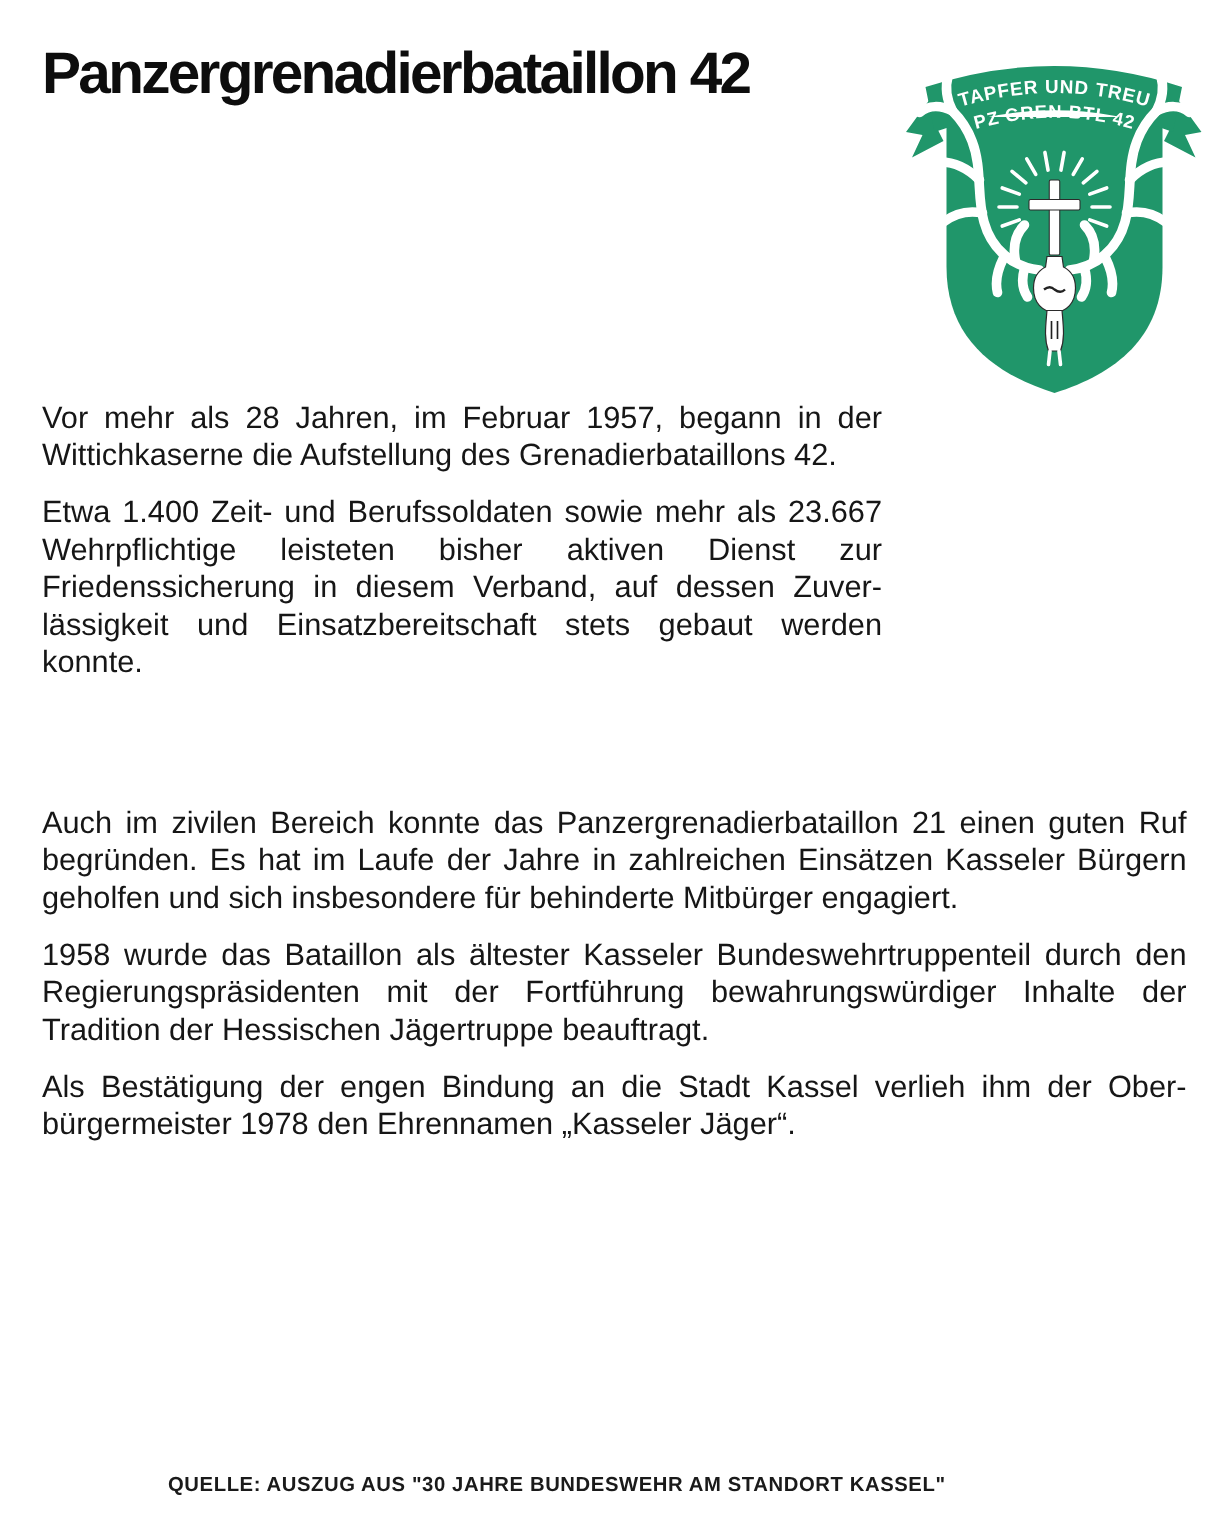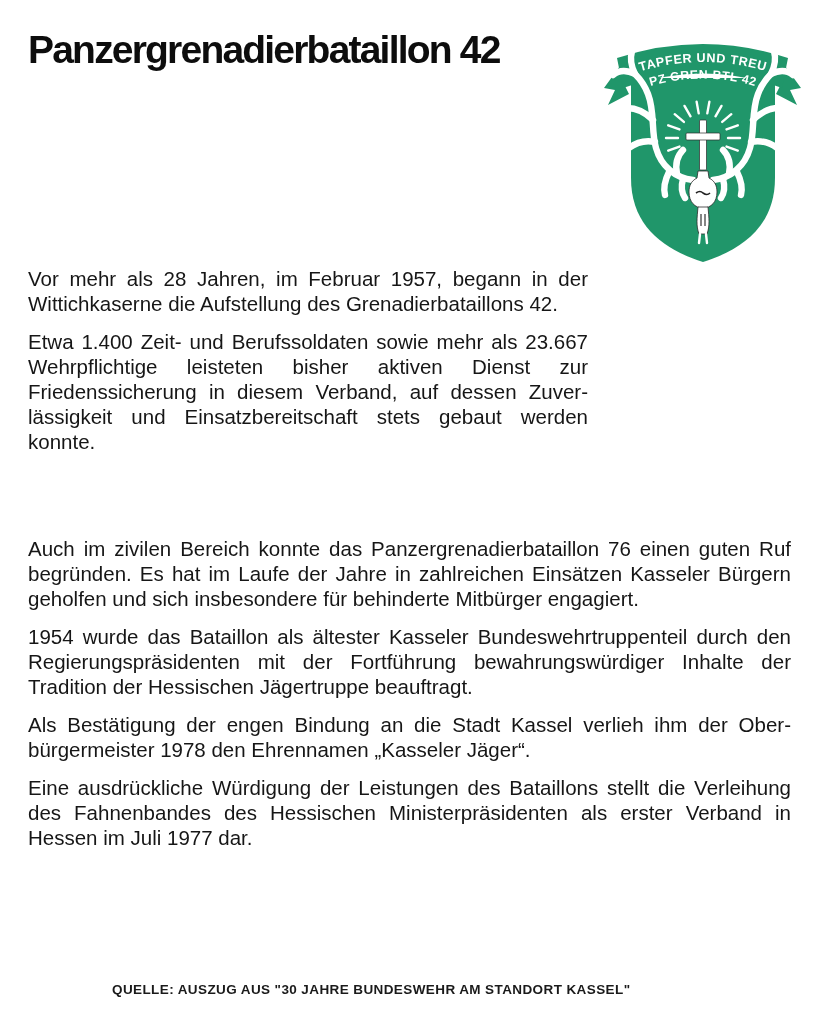--- a/index.html
+++ b/index.html
@@ -114,21 +114,20 @@
       </g>
     </svg>
   </div>
 
   <div class="col-narrow">
     <p>Vor mehr als 28 Jahren, im Februar 1957, begann in der Wittichkaserne die Aufstellung des Grenadierbataillons 42.</p>
     <p>Etwa 1.400 Zeit- und Berufssoldaten sowie mehr als 23.667 Wehrpflichtige leisteten bisher aktiven Dienst zur Friedenssicherung in diesem Verband, auf dessen Zuver­lässigkeit und Einsatzbereitschaft stets gebaut werden konnte.</p>
   </div>
 
   <div class="col-wide">
-    <p>Auch im zivilen Bereich konnte das Panzergrenadierbataillon 76 einen guten Ruf begründen. Es hat im Laufe der Jahre in zahlreichen Einsätzen Kasseler Bürgern geholfen und sich insbesondere für behinderte Mitbürger engagiert.</p>
-    <p>1954 wurde das Bataillon als ältester Kasseler Bundeswehrtruppenteil durch den Regierungspräsidenten mit der Fortführung bewahrungswürdiger Inhalte der Tradition der Hessischen Jägertruppe beauftragt.</p>
+    <p>Auch im zivilen Bereich konnte das Panzergrenadierbataillon 21 einen guten Ruf begründen. Es hat im Laufe der Jahre in zahlreichen Einsätzen Kasseler Bürgern geholfen und sich insbesondere für behinderte Mitbürger engagiert.</p>
+    <p>1958 wurde das Bataillon als ältester Kasseler Bundeswehrtruppenteil durch den Regierungspräsidenten mit der Fortführung bewahrungswürdiger Inhalte der Tradition der Hessischen Jägertruppe beauftragt.</p>
     <p>Als Bestätigung der engen Bindung an die Stadt Kassel verlieh ihm der Ober­bürgermeister 1978 den Ehrennamen „Kasseler Jäger“.</p>
-    <p>Eine ausdrückliche Würdigung der Leistungen des Bataillons stellt die Verlei­hung des Fahnenbandes des Hessischen Ministerpräsidenten als erster Ver­band in Hessen im Juli 1977 dar.</p>
   </div>
 
   <div class="source-line">QUELLE: AUSZUG AUS "30 JAHRE BUNDESWEHR AM STANDORT KASSEL"</div>
 
 </div>
 
 </body></html>

